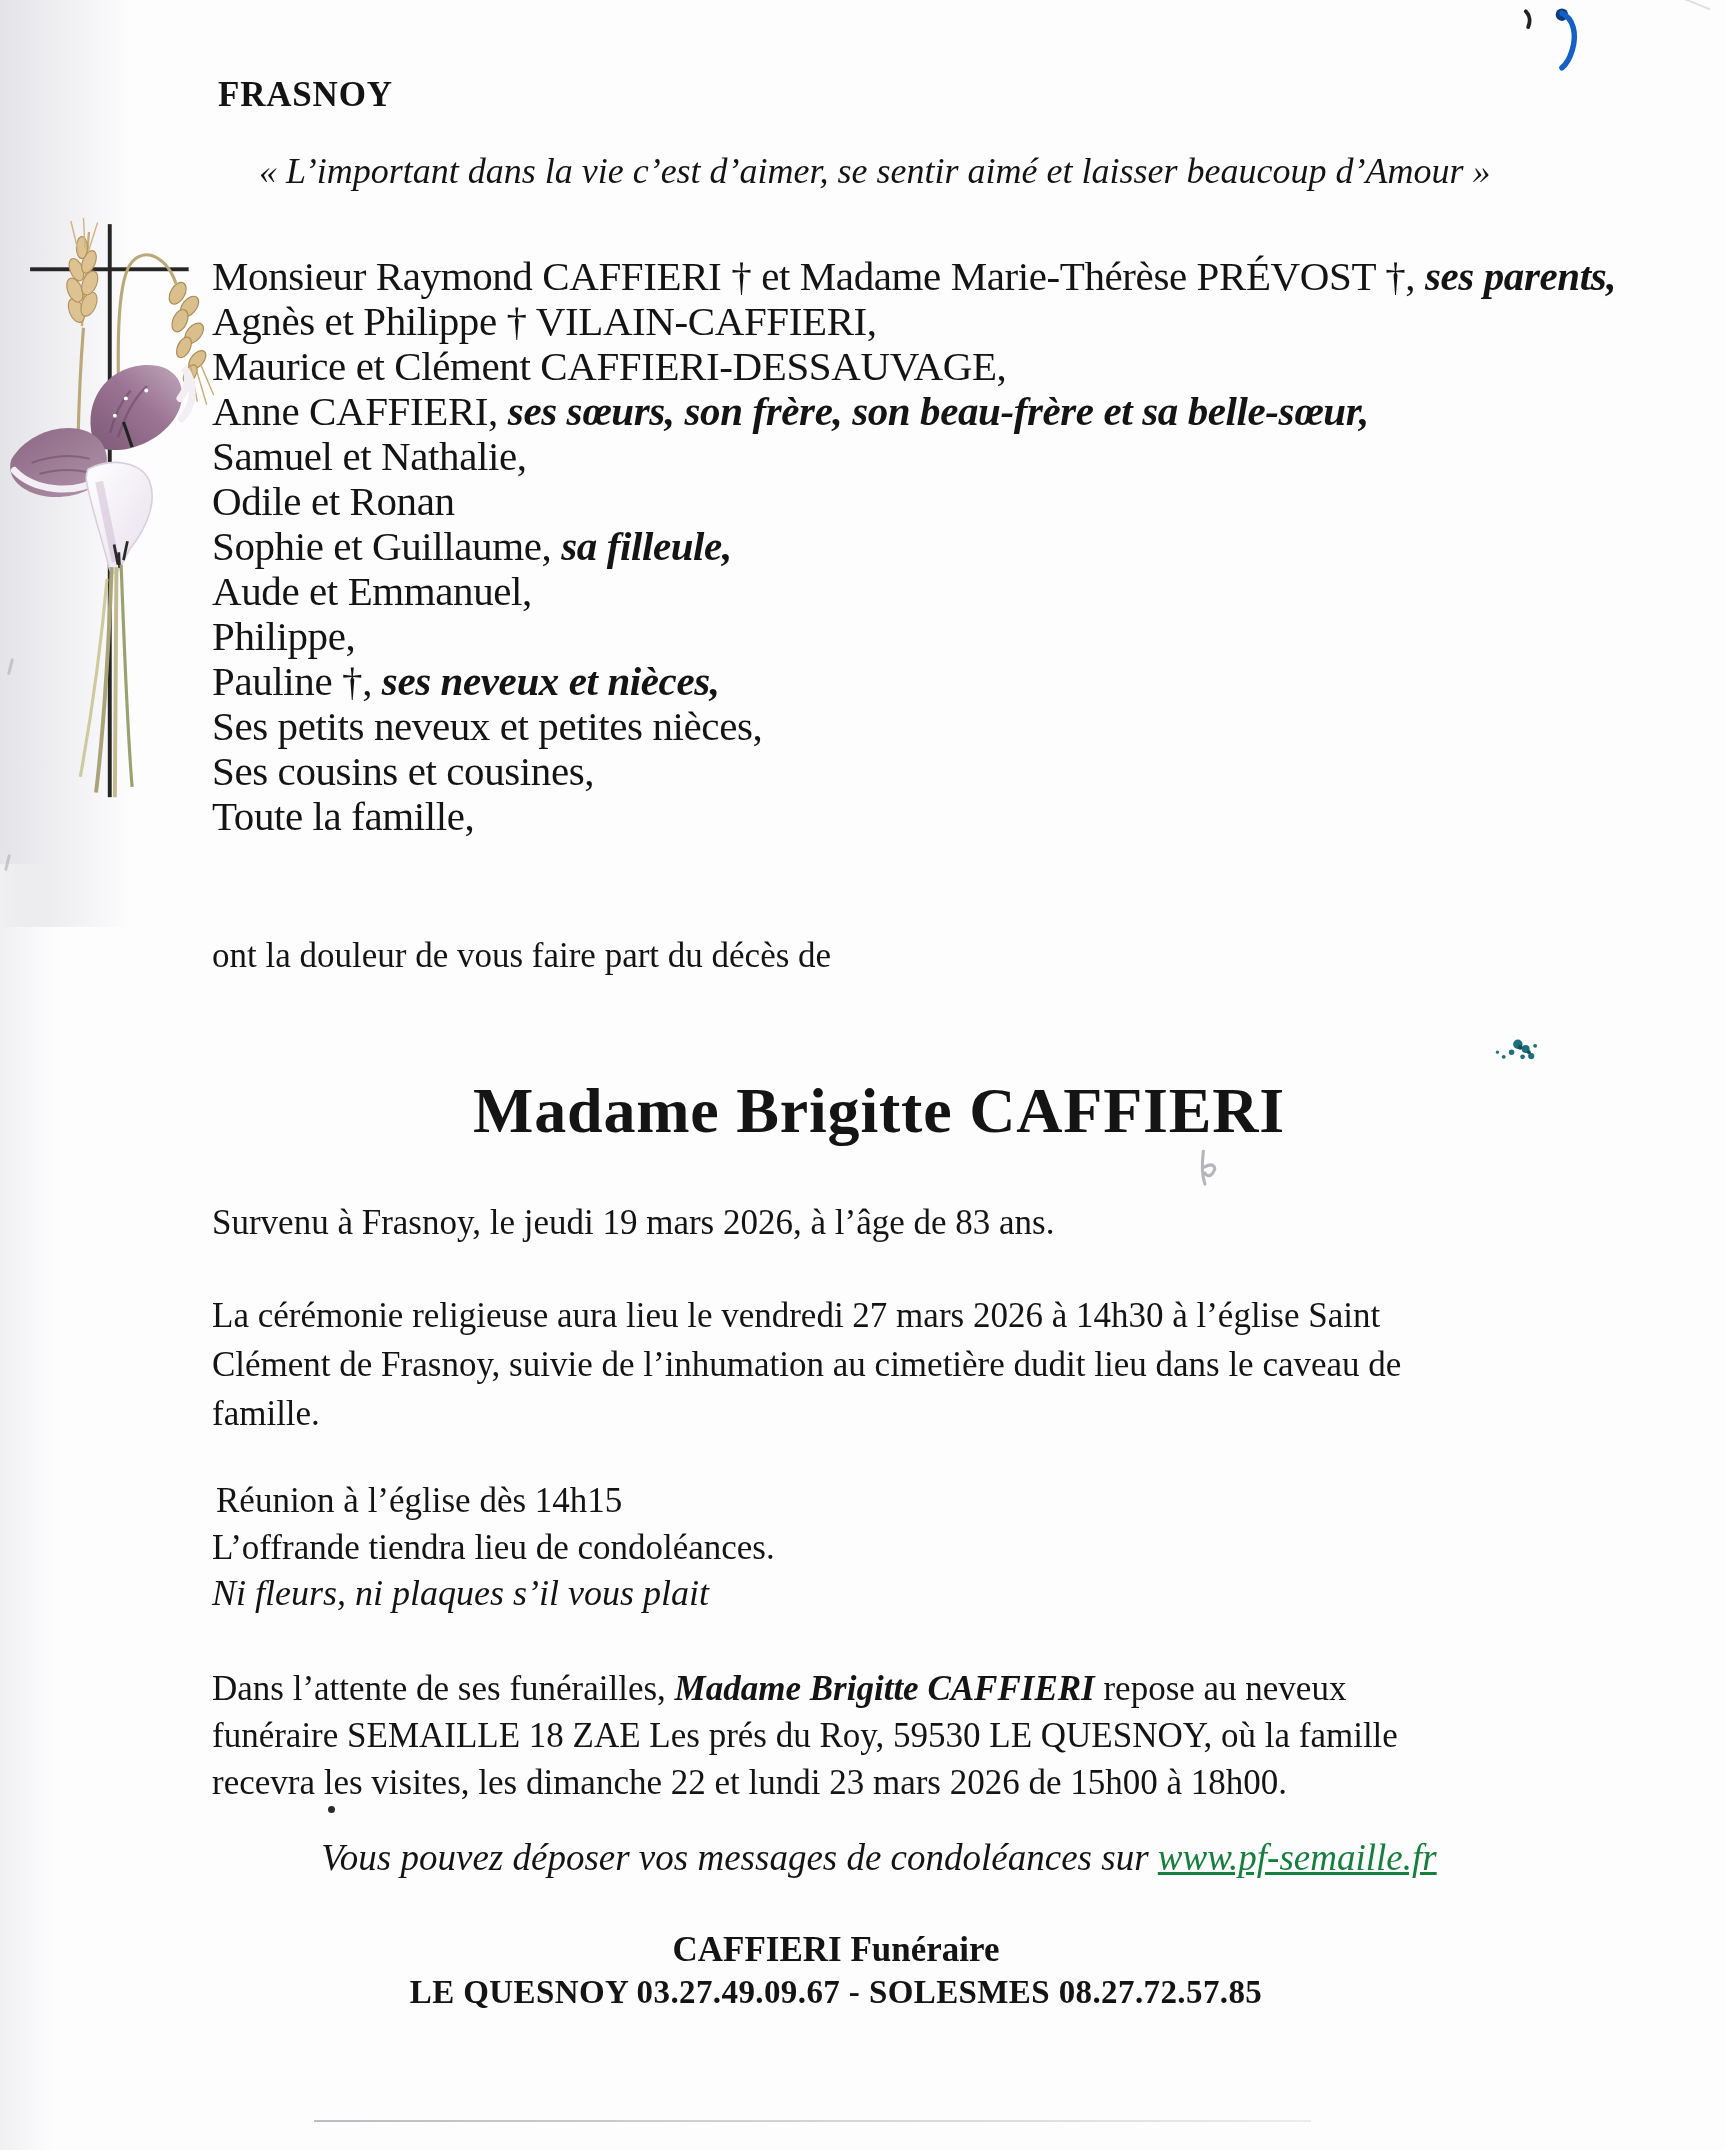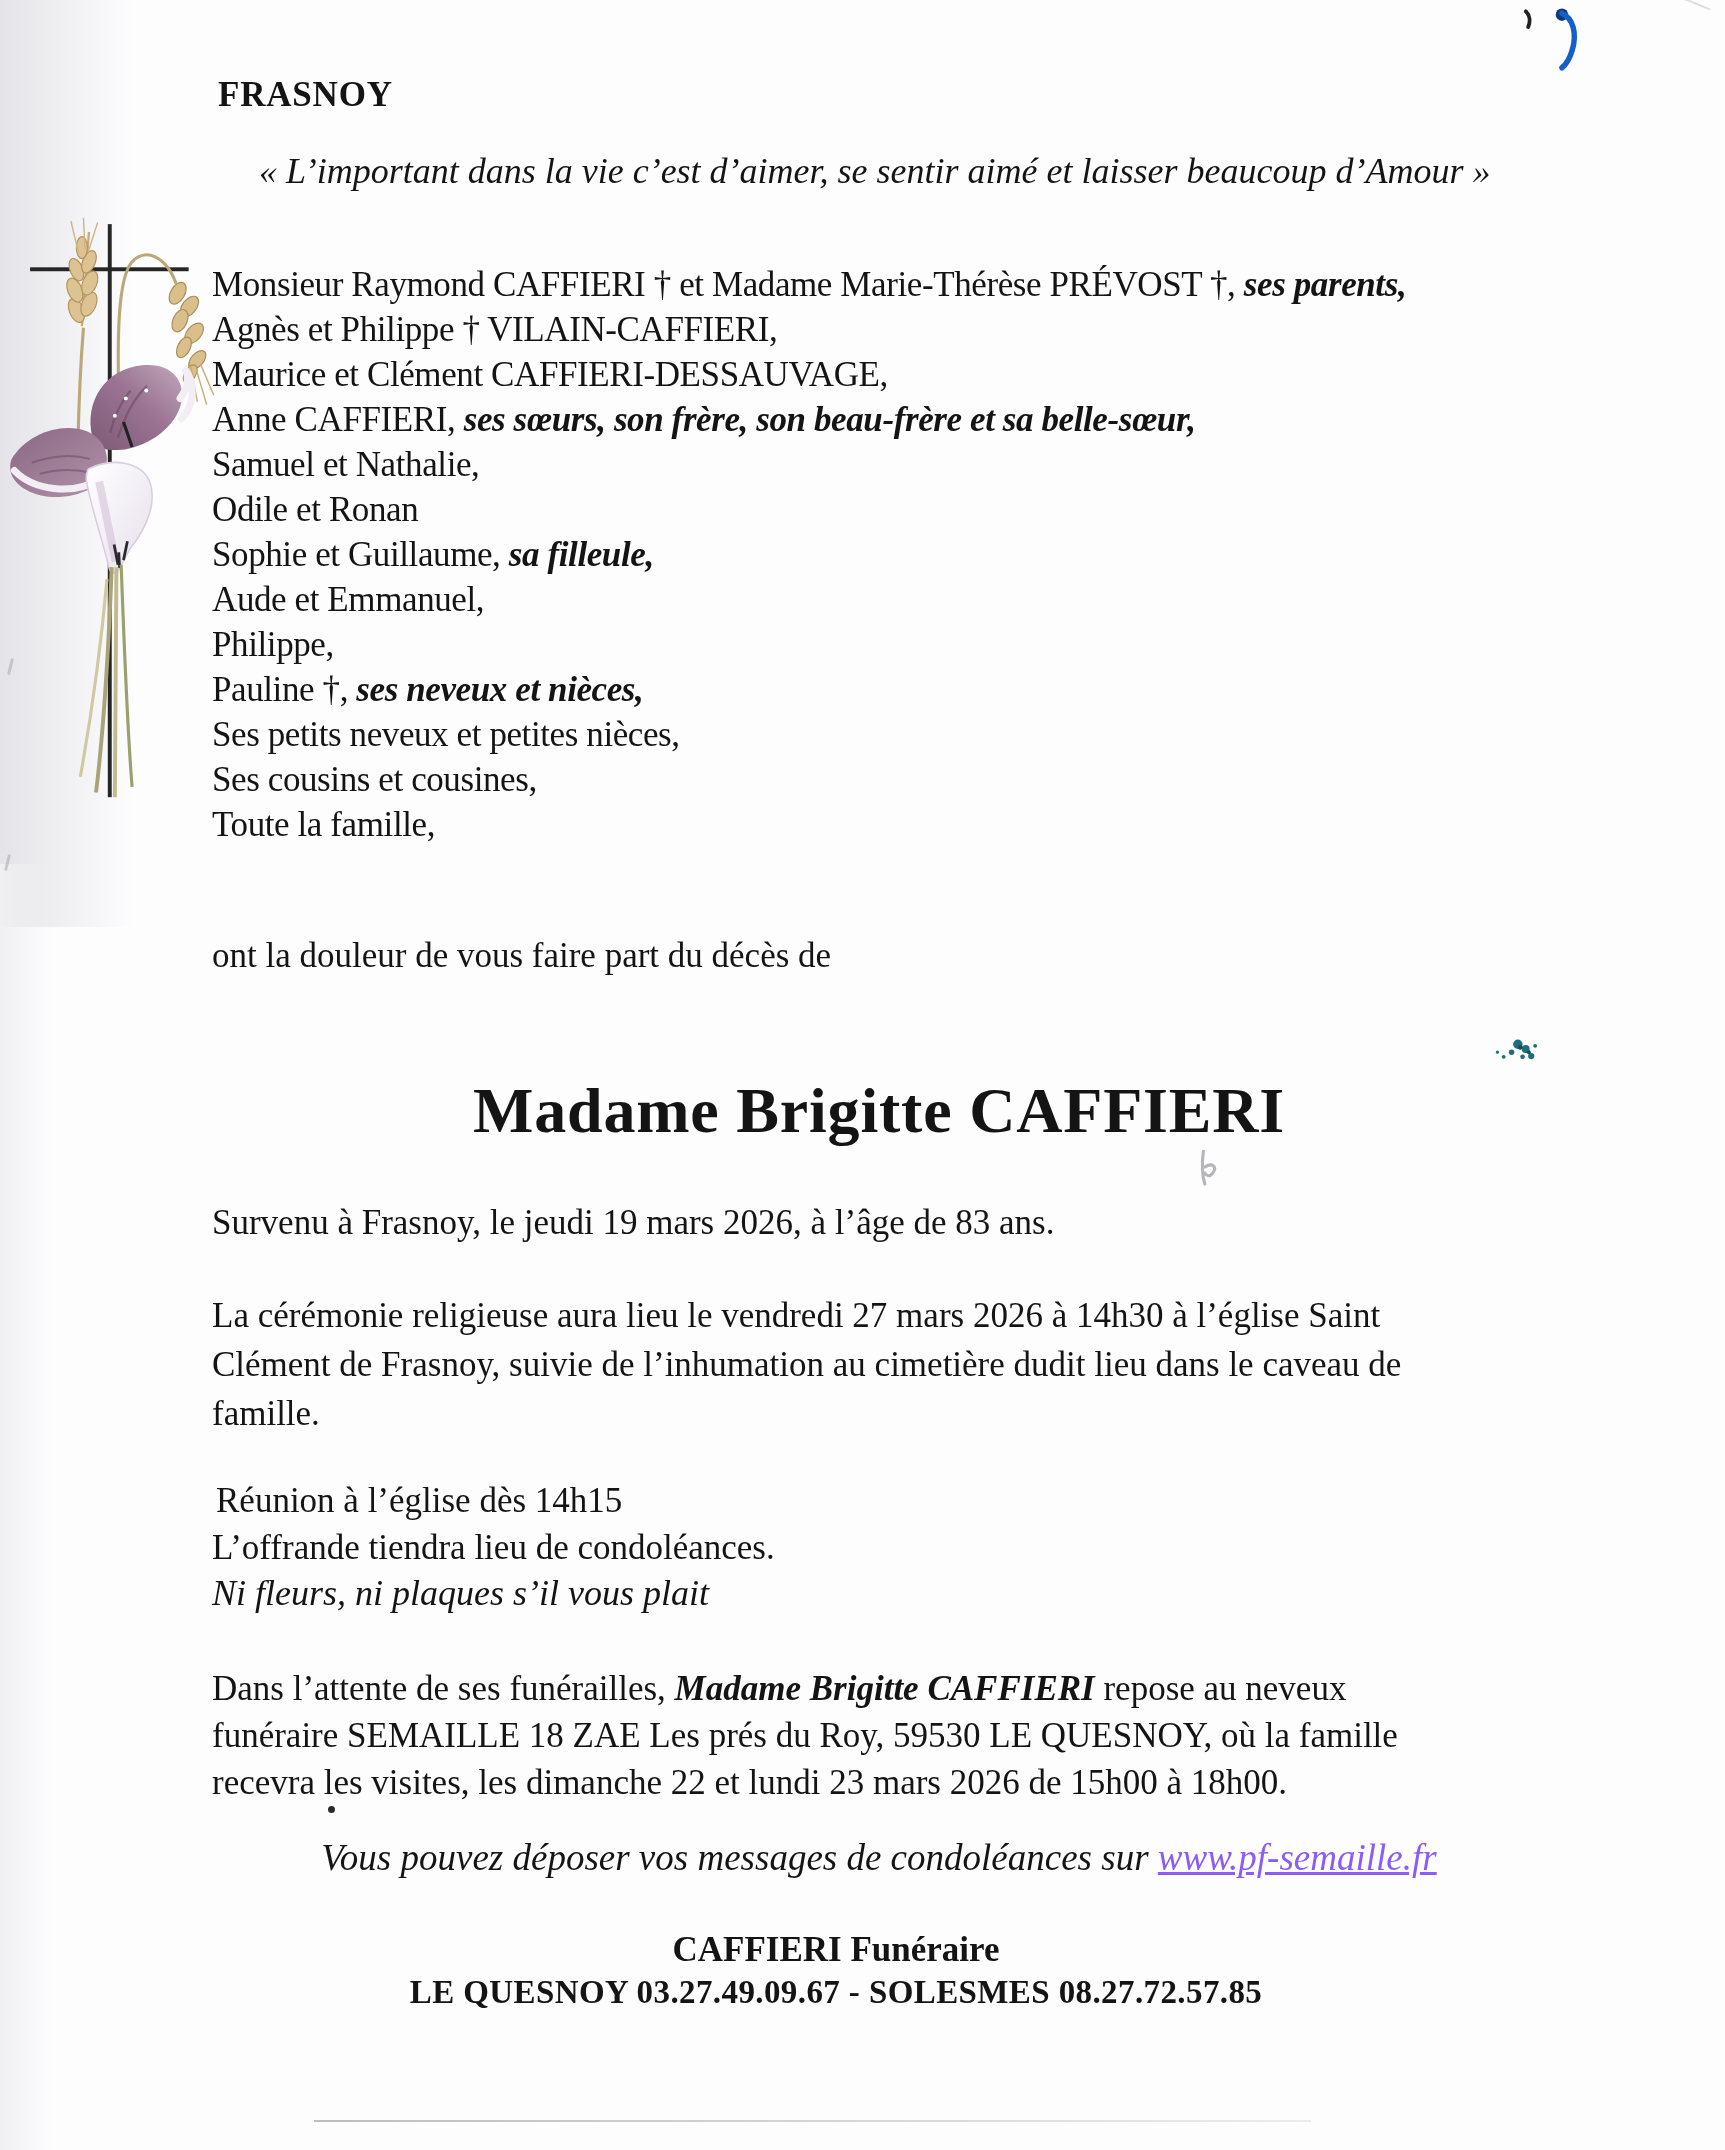--- a/index.html
+++ b/index.html
@@ -20,21 +20,21 @@
     background: linear-gradient(to right, #e4e4e8 0%, #efeff2 45%, rgba(255,255,255,0) 100%);
   }
   .edge-shade-lower {
     position: absolute; left: 0; top: 864px;
     width: 55px; height: 1287px;
     background: linear-gradient(to right, #f0f0f3 0%, rgba(255,255,255,0) 100%);
   }
   .abs { position: absolute; white-space: nowrap; }
   .city { left: 218px; top: 75px; font-size: 35px; font-weight: bold; letter-spacing: 0.8px; }
   .quote { left: 259px; top: 150px; font-size: 36px; font-style: italic; }
-  .family { left: 212px; top: 262px; font-size: 35px; letter-spacing: -0.4px; line-height: 45px; }
+  .family { left: 212px; top: 254px; font-size: 41px; letter-spacing: -0.4px; line-height: 45px; }
   .family .em, .bolditalic { font-weight: bold; font-style: italic; }
   .announce { left: 212px; top: 936px; font-size: 35px; }
   .title {
     left: 188px; top: 1074px; width: 1382px;
     text-align: center; font-size: 64px; font-weight: bold; letter-spacing: 0.8px;
   }
   .death-line { left: 212px; top: 1203px; font-size: 35px; }
   .para { left: 212px; font-size: 35px; }
   .ceremony { top: 1291px; line-height: 49px; }
   .meeting { left: 216px; top: 1481px; font-size: 35px; }
@@ -42,21 +42,21 @@
   .no-flowers {
     left: 212px; top: 1572px; width: 1394px;
     text-align: left; font-size: 36px; font-style: italic;
   }
   .repose { top: 1665px; line-height: 47px; }
   .condolences {
     left: 188px; top: 1836px; width: 1382px;
     text-align: center; font-size: 37px; font-style: italic;
   }
   .condolences a {
-    color: #8b5cf6; text-decoration: underline; cursor: pointer; font-style: italic;
+    color: #15803d; text-decoration: underline; cursor: pointer; font-style: italic;
   }
   .footer-company {
     left: 157px; top: 1930px; width: 1358px;
     text-align: center; font-size: 35px; font-weight: bold;
   }
   .footer-phones {
     left: 157px; top: 1974px; width: 1358px;
     text-align: center; font-size: 33px; font-weight: bold; letter-spacing: 0.4px;
   }
   .artwork { position: absolute; left: 0; top: 210px; width: 236px; height: 628px; }

